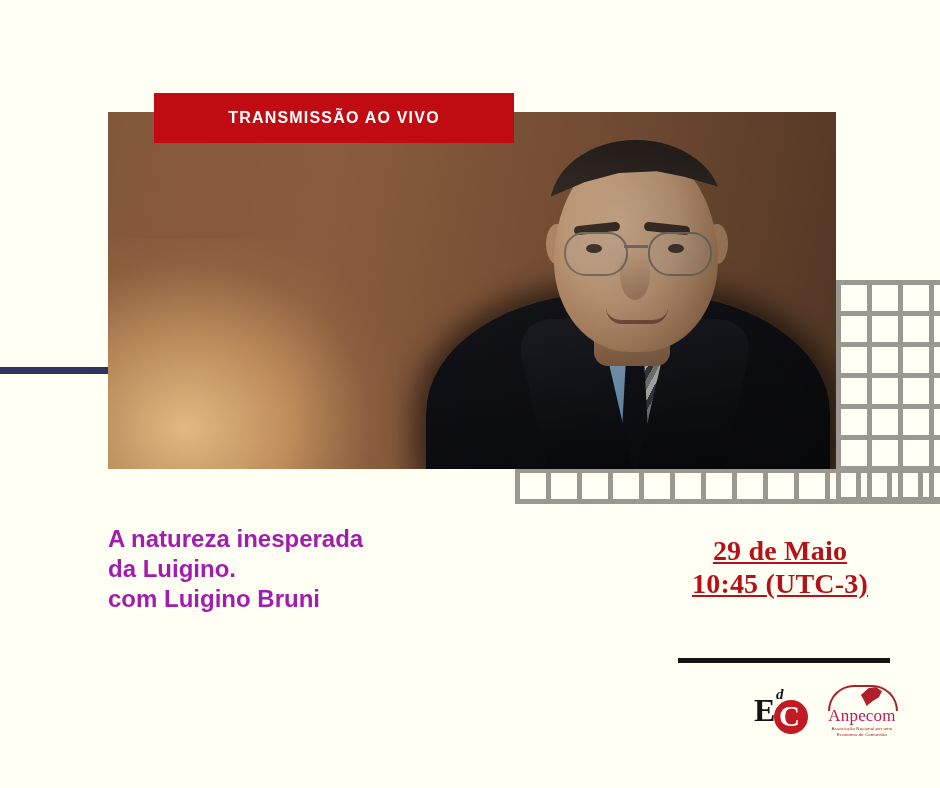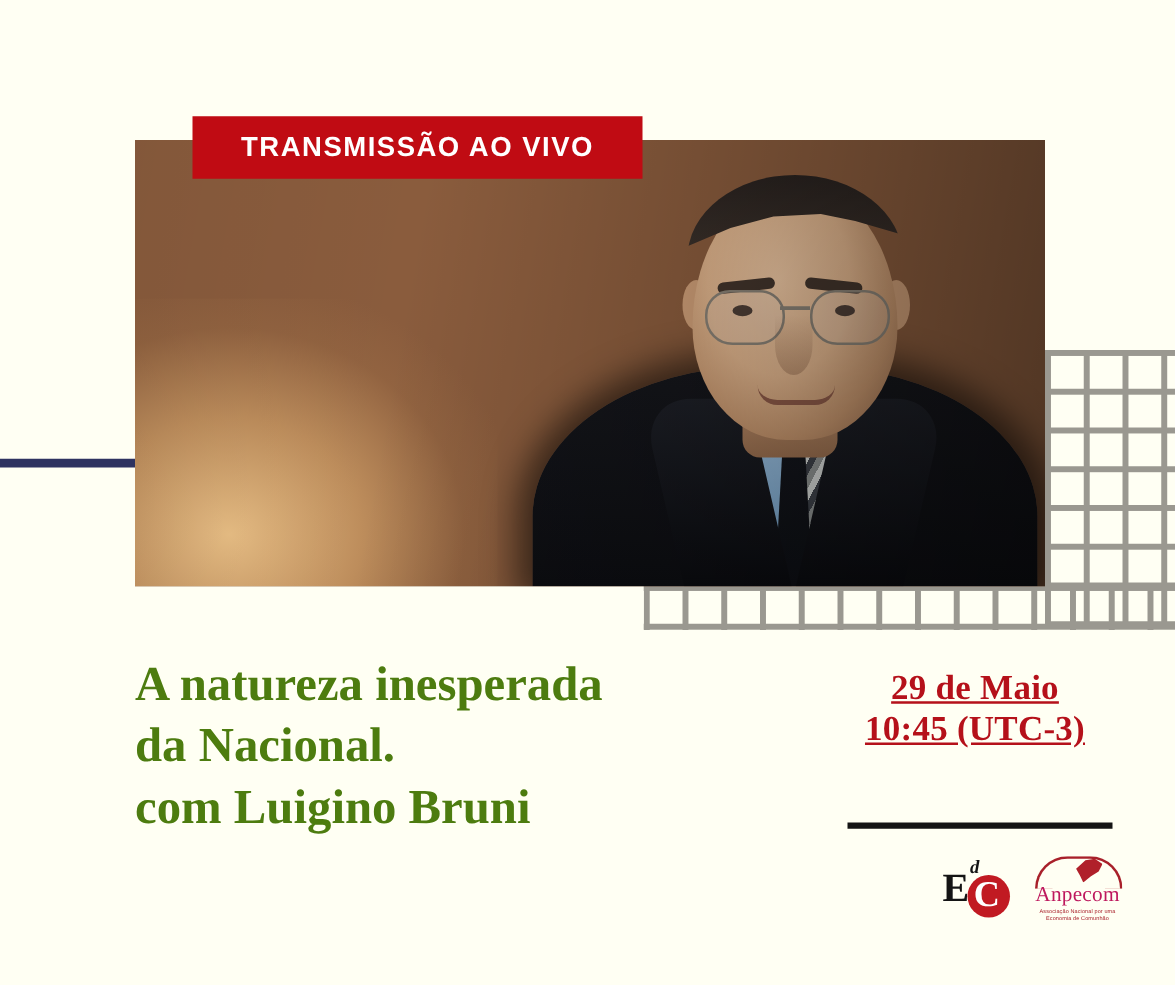--- a/index.html
+++ b/index.html
@@ -297,37 +297,37 @@
     top: 93px;
     width: 360px;
     height: 50px;
     background: #c00b13;
     display: flex;
     align-items: center;
     justify-content: center;
   }
   .live-banner span {
     color: #ffffff;
-    font-size: 22px;
+    font-size: 16px;
     font-weight: bold;
     letter-spacing: 1.2px;
     font-family: "Liberation Sans", sans-serif;
   }
 
   
   .headline {
     position: absolute;
     left: 108px;
     top: 524px;
     width: 500px;
-    color: #4d7c0f;
-    font-size: 39px;
+    color: #a21caf;
+    font-size: 24px;
     line-height: 1.25;
     font-weight: bold;
-    font-family: Liberation Serif, serif;
+    font-family: Liberation Sans, sans-serif;
   }
   .headline .ln { display: block; white-space: nowrap; }
   .headline .nm { font-weight: bold; }
 
   
   .info {
     position: absolute;
     left: 660px;
     top: 534px;
     width: 240px;
@@ -512,21 +512,21 @@
     </div>
     <div class="photo-shade"></div>
   </div>
 
   <div class="live-banner">
     <span>TRANSMISSÃO AO VIVO</span>
   </div>
 
   <div class="headline">
     <span class="ln">A natureza inesperada</span>
-    <span class="ln">da Nacional.</span>
+    <span class="ln">da Luigino.</span>
     <span class="ln"><span>com </span><span class="nm">Luigino Bruni</span></span>
   </div>
 
   <div class="info">
     <span class="date">29 de Maio</span>
     <span class="time">10:45 (UTC-3)</span>
   </div>
   <div class="rule"></div>
 
   <div class="logos">

